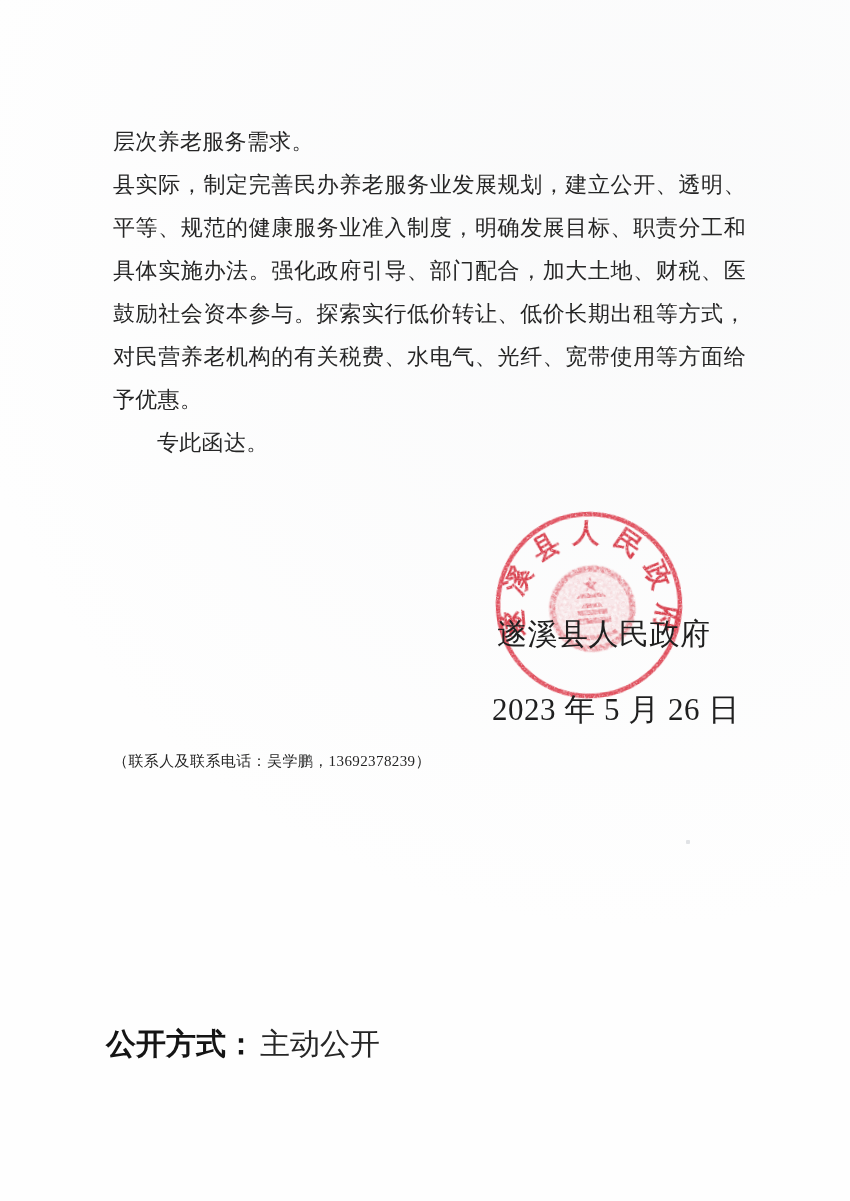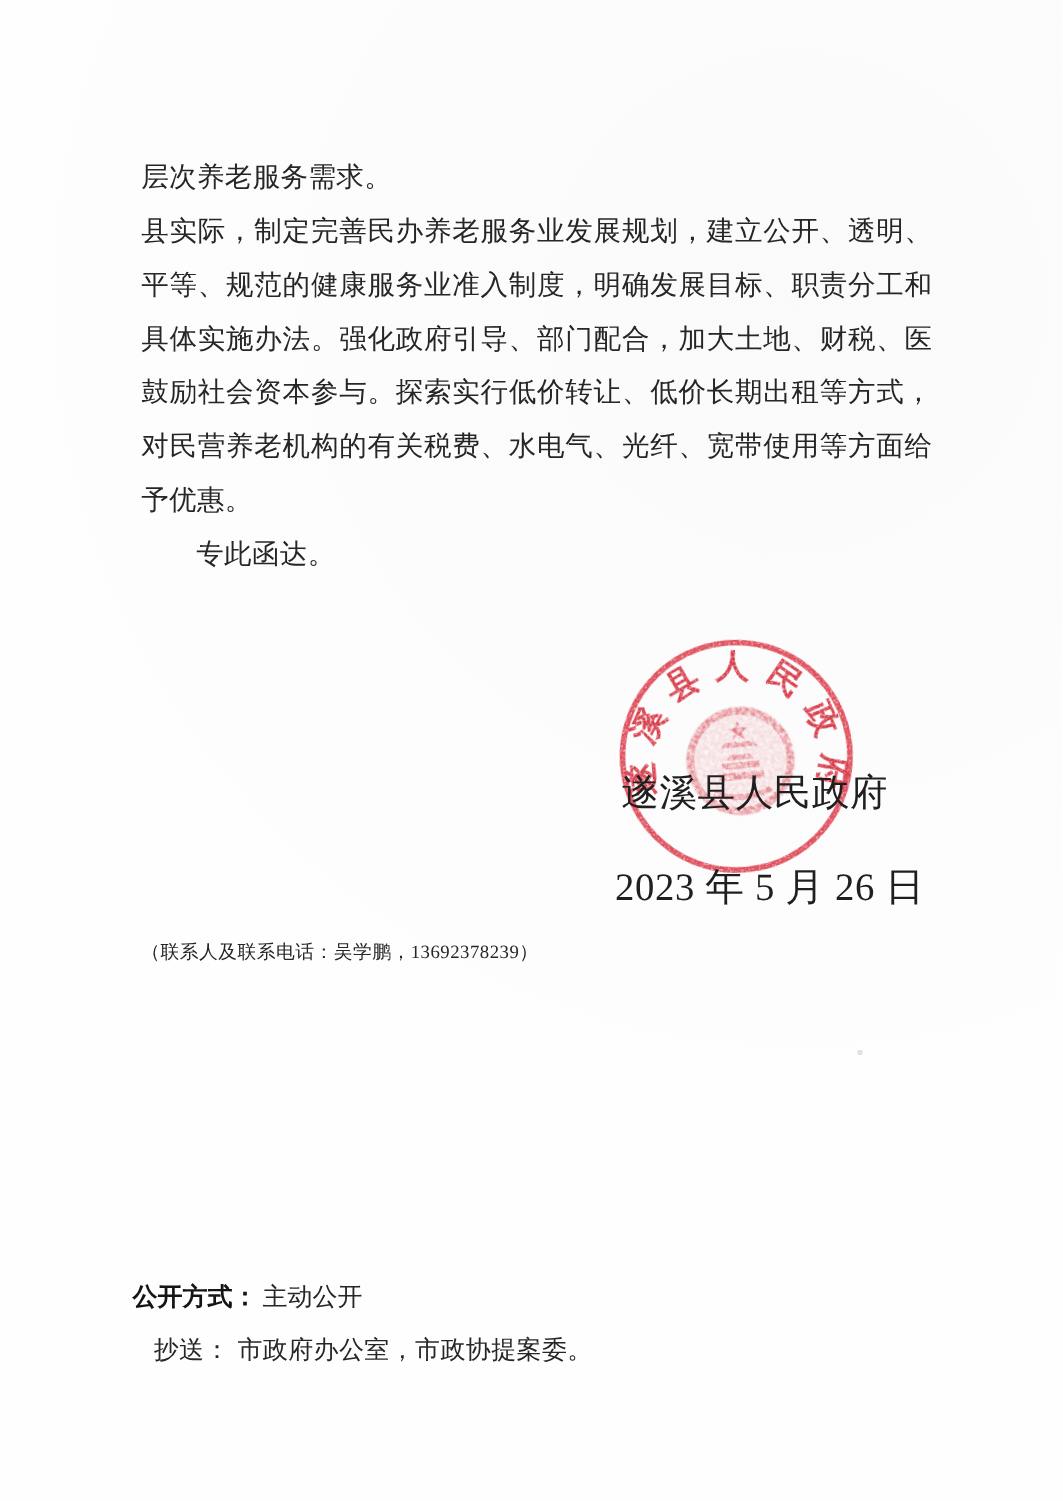--- a/index.html
+++ b/index.html
@@ -66,21 +66,21 @@
     left: 113px; top: 736px;
     font-size: 15px;
     letter-spacing: 0.4px;
     color: #262626;
     margin-top: 16px;
   }
   
   .disclosure {
     position: absolute;
     left: 106px; top: 1024px;
-    font-size: 20px;
+    font-size: 30px;
   }
   .disclosure .label {
     font-family: "Liberation Sans", "DejaVu Sans", sans-serif;
     font-weight: 700;
     color: #141414;
     margin-right: 4px;
   }
   .disclosure .value { color: #262626; }
   .cc-line {
     position: absolute;
@@ -156,19 +156,16 @@
 
   <div class="sig-org">遂溪县人民政府</div>
   <div class="sig-date">2023 年 5 月 26 日</div>
 
   <div class="contact">（联系人及联系电话：吴学鹏，13692378239）</div>
 
   <div class="disclosure">
     <span class="label">公开方式：</span><span class="value">主动公开</span>
   </div>
 
-  <div class="cc-line">
-    <span class="label">抄送：</span><span class="value">市政府办公室，市政协提案委。</span>
-  </div>
 
   <div class="speck"></div>
 
 </div>
 
 </body></html>

